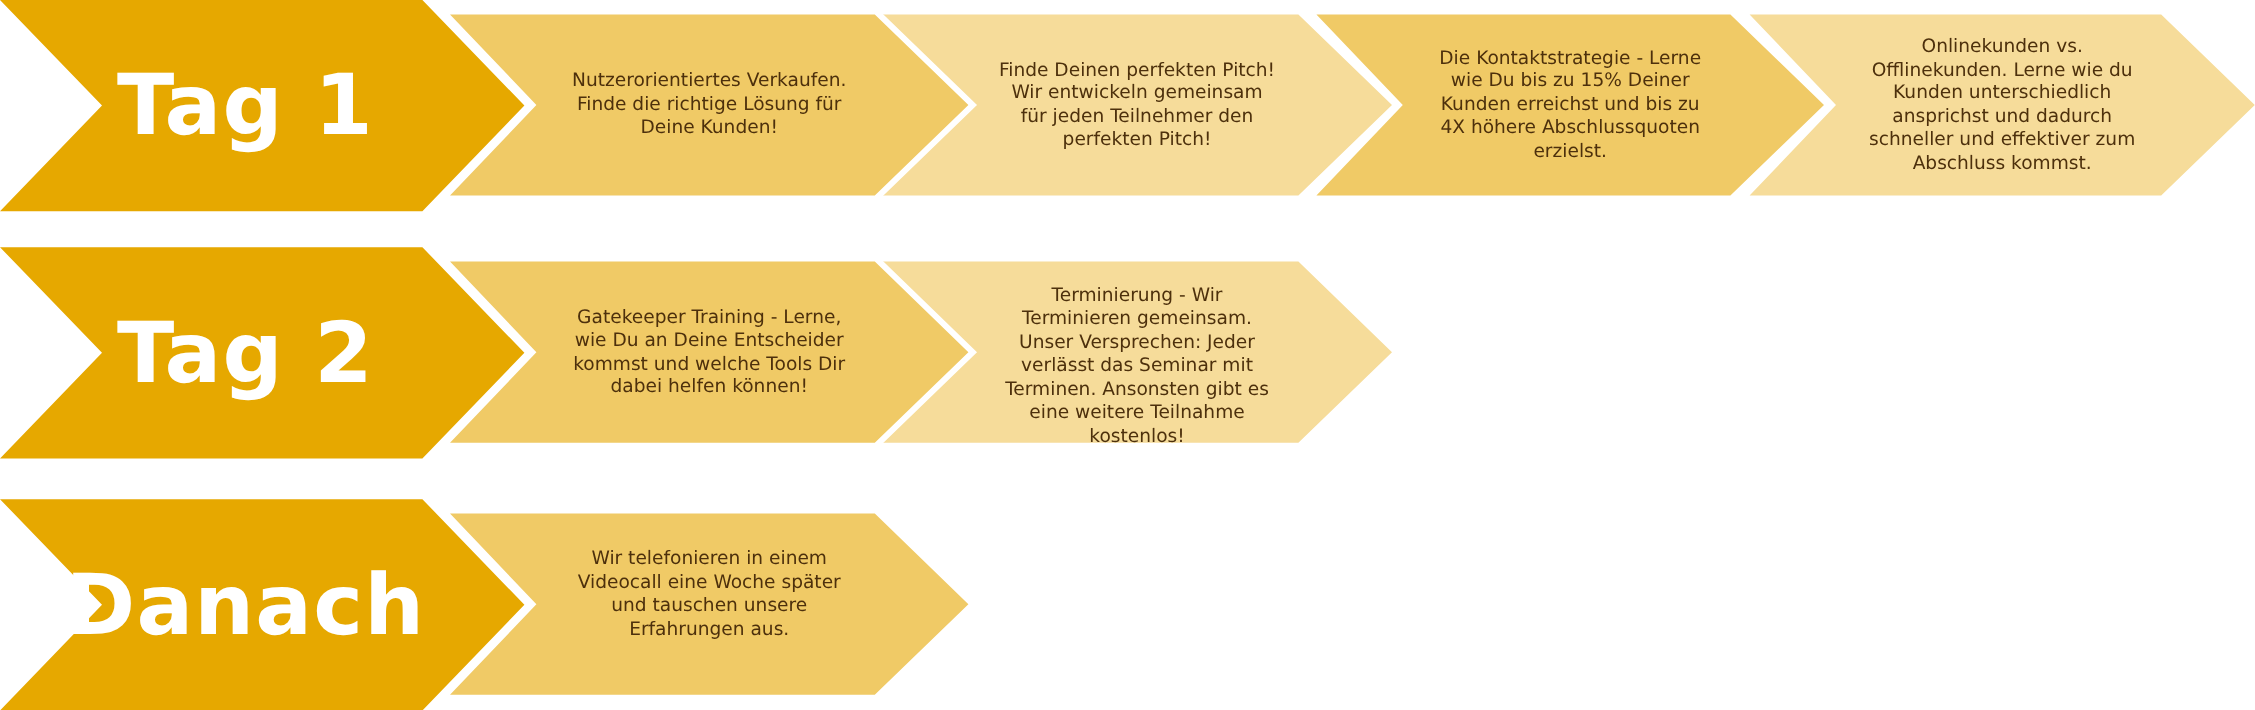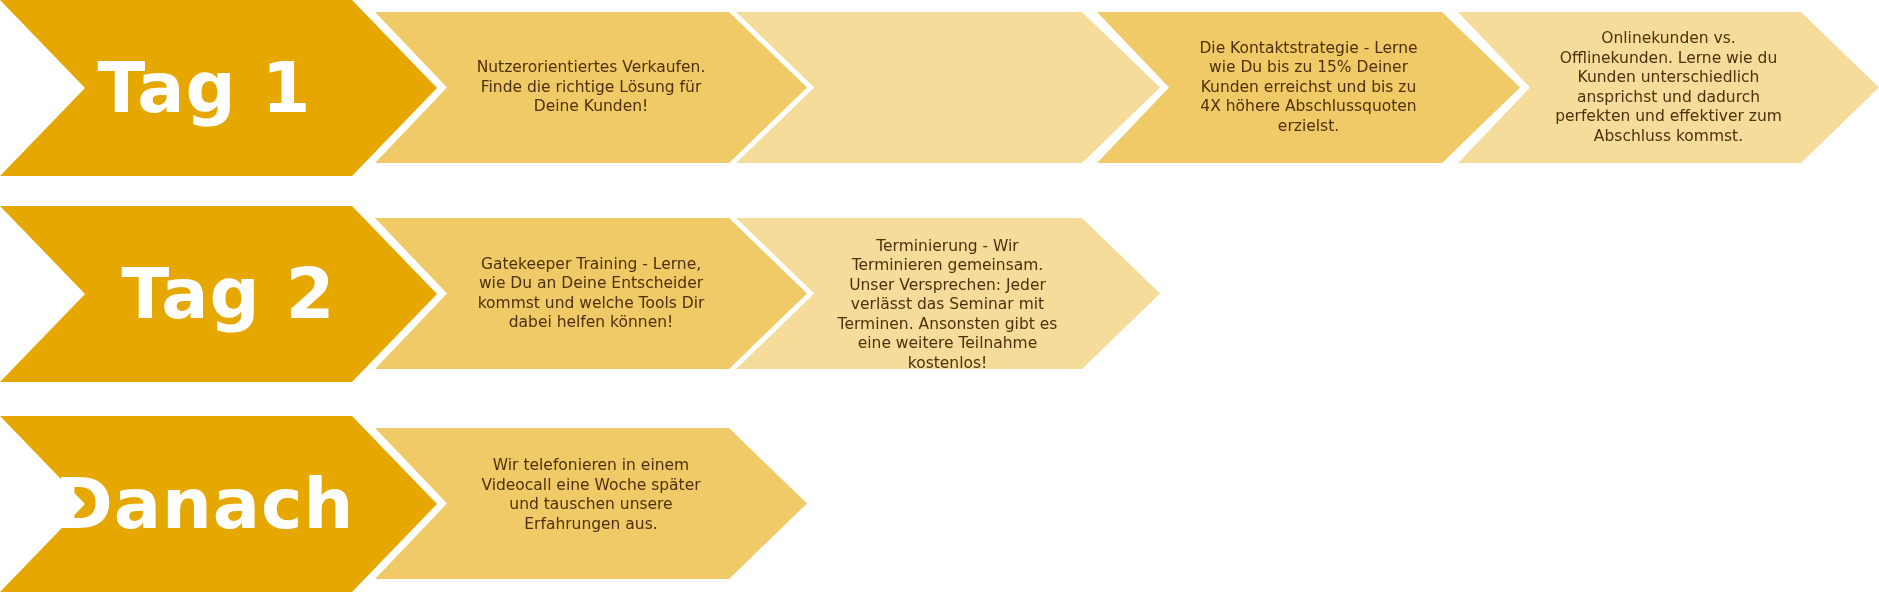--- a/index.html
+++ b/index.html
@@ -21,32 +21,33 @@
 </style>
 </head>
 <body>
 
 <div id="diagram">
     <div>
       <div class="shape" style="left: 1458px; top: 12px; width: 421px; height: 151px;">
         <svg width="421" height="151">
           <polygon points="0,0 343,0 421,75.5 343,151 0,151 72,75.5" fill="#F6DC9A"></polygon>
         </svg>
-        <div class="step-text">Onlinekunden vs. Offlinekunden. Lerne wie du Kunden unterschiedlich ansprichst und dadurch perfekten und effektiver zum Abschluss kommst.</div>
+        <div class="step-text">Onlinekunden vs. Offlinekunden. Lerne wie du Kunden unterschiedlich ansprichst und dadurch schneller und effektiver zum Abschluss kommst.</div>
       </div>
       <div class="shape" style="left: 1097px; top: 12px; width: 423px; height: 151px;">
         <svg width="423" height="151">
           <polygon points="0,0 345,0 423,75.5 345,151 0,151 72,75.5" fill="#F0CA66" stroke="#FFFFFF" stroke-width="10" stroke-linejoin="miter" paint-order="stroke"></polygon>
         </svg>
         <div class="step-text">Die Kontaktstrategie - Lerne wie Du bis zu 15% Deiner Kunden erreichst und bis zu 4X höhere Abschlussquoten erzielst.</div>
       </div>
       <div class="shape" style="left: 735px; top: 12px; width: 425px; height: 151px;">
         <svg width="425" height="151">
           <polygon points="0,0 347,0 425,75.5 347,151 0,151 72,75.5" fill="#F6DC9A" stroke="#FFFFFF" stroke-width="10" stroke-linejoin="miter" paint-order="stroke"></polygon>
         </svg>
+        <div class="step-text">Finde Deinen perfekten Pitch! Wir entwickeln gemeinsam für jeden Teilnehmer den perfekten Pitch!</div>
       </div>
       <div class="shape" style="left: 375px; top: 12px; width: 432px; height: 151px;">
         <svg width="432" height="151">
           <polygon points="0,0 354,0 432,75.5 354,151 0,151 72,75.5" fill="#F0CA66" stroke="#FFFFFF" stroke-width="10" stroke-linejoin="miter" paint-order="stroke"></polygon>
         </svg>
         <div class="step-text">Nutzerorientiertes Verkaufen. Finde die richtige Lösung für Deine Kunden!</div>
       </div>
       <div class="shape" style="left: 0px; top: 0px; width: 437px; height: 176px;">
         <svg width="437" height="176">
           <polygon points="0,0 352,0 437,88 352,176 0,176 85,88" fill="#E6A800" stroke="#FFFFFF" stroke-width="10" stroke-linejoin="miter" paint-order="stroke"></polygon>
@@ -60,21 +61,21 @@
           <polygon points="0,0 347,0 425,75.5 347,151 0,151 72,75.5" fill="#F6DC9A"></polygon>
         </svg>
         <div class="step-text">Terminierung - Wir Terminieren gemeinsam. Unser Versprechen: Jeder verlässt das Seminar mit Terminen. Ansonsten gibt es eine weitere Teilnahme kostenlos!</div>
       </div>
       <div class="shape" style="left: 375px; top: 218px; width: 432px; height: 151px;">
         <svg width="432" height="151">
           <polygon points="0,0 354,0 432,75.5 354,151 0,151 72,75.5" fill="#F0CA66" stroke="#FFFFFF" stroke-width="10" stroke-linejoin="miter" paint-order="stroke"></polygon>
         </svg>
         <div class="step-text">Gatekeeper Training - Lerne, wie Du an Deine Entscheider kommst und welche Tools Dir dabei helfen können!</div>
       </div>
-      <div class="shape" style="left: 0px; top: 206px; width: 437px; height: 176px; padding-left: 48px;">
+      <div class="shape" style="left: 0px; top: 206px; width: 437px; height: 176px;">
         <svg width="437" height="176">
           <polygon points="0,0 352,0 437,88 352,176 0,176 85,88" fill="#E6A800" stroke="#FFFFFF" stroke-width="10" stroke-linejoin="miter" paint-order="stroke"></polygon>
         </svg>
         <div class="header-label">Tag 2</div>
       </div>
     </div>
     <div>
       <div class="shape" style="left: 375px; top: 428px; width: 432px; height: 134px;">
         <svg width="432" height="151">
           <polygon points="0,0 354,0 432,75.5 354,151 0,151 72,75.5" fill="#F0CA66"></polygon>

